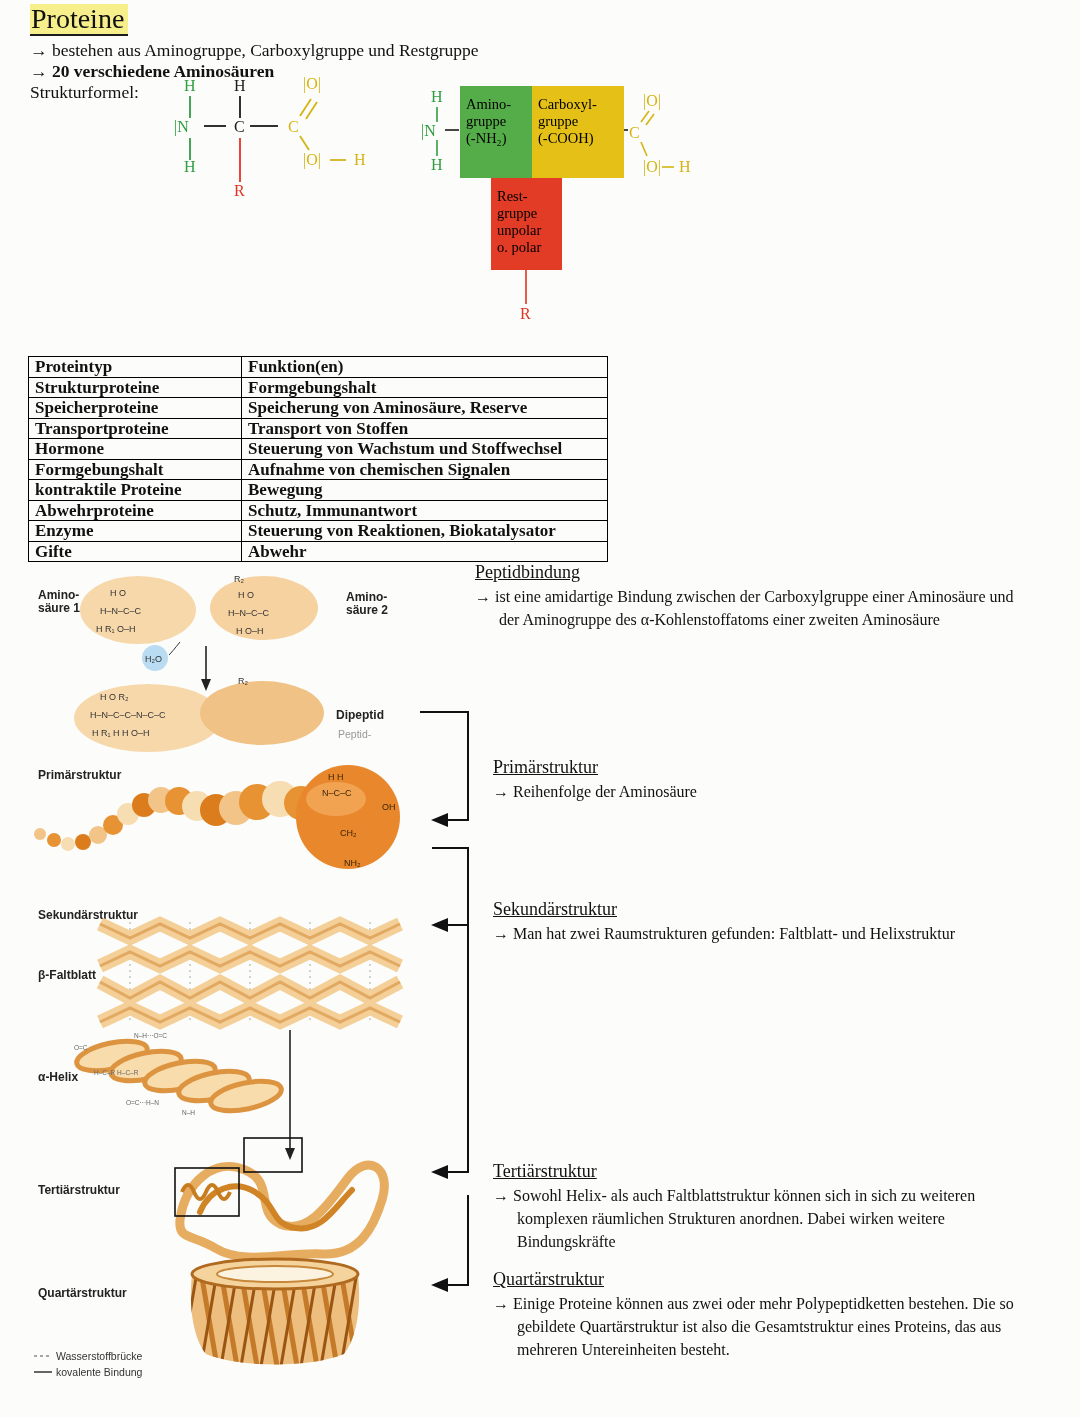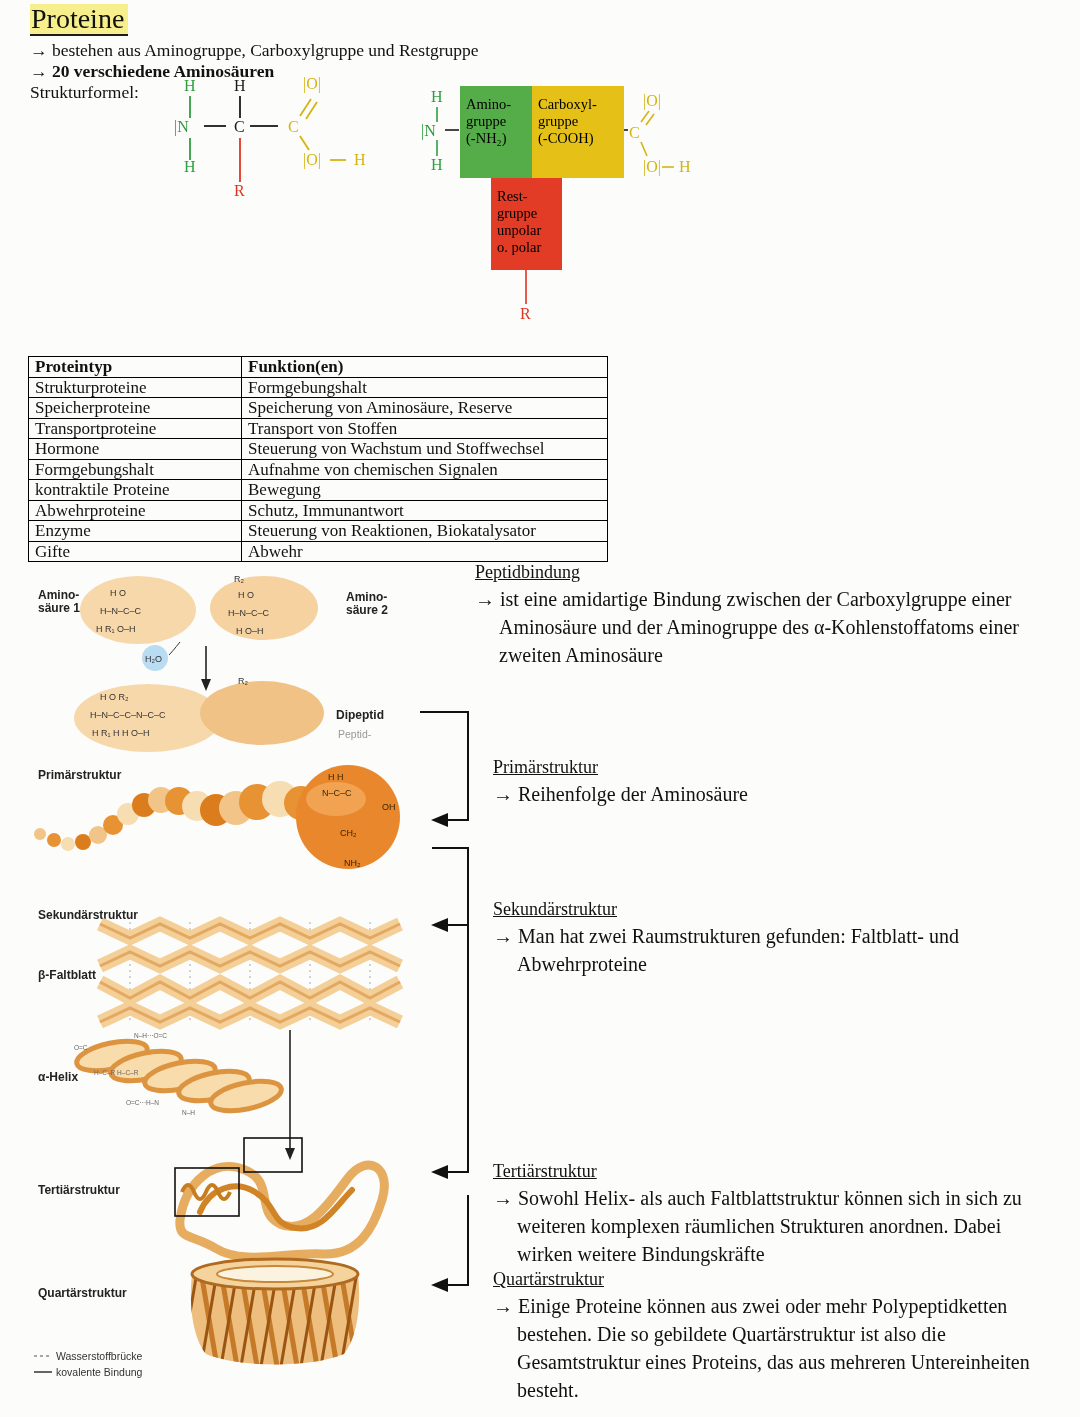--- a/index.html
+++ b/index.html
@@ -11,26 +11,26 @@
   .page { position:relative; width:1080px; height:1417px; overflow:hidden; background:#fcfcfa; }
   .abs { position:absolute; }
   .title {
     font-size:28px; line-height:30px;
     background:#f7ef8c; border-bottom:2px solid #1c1c1c; padding:0 4px 0 1px;
   }
   .bullet { font-size:17.5px; line-height:21px; white-space:nowrap; }
   .ptable { border-collapse:collapse; font-size:17px;padding-left:40px; }
   .ptable th, .ptable td {
     border:1px solid #000; padding:0 6px; line-height:19.5px;
-    text-align:left; font-weight:normal; white-space:nowrap;
+    text-align:left; font-weight:bold; white-space:nowrap;
   }
   .ptable th { font-weight:bold; }
   .sec { width:562px; }
   .sec-title { font-size:18px; text-decoration:underline; line-height:22px; }
-  .sec-body { font-size:20px; line-height:28px; margin:2px 10px 0 0; padding-left:24px; text-indent:-24px; }
+  .sec-body { font-size:16px; line-height:23px; margin:2px 10px 0 0; padding-left:24px; text-indent:-24px; }
   
   .chemf text { font-family:"Liberation Serif", serif; font-size:16px; }
   .boxlabel text { font-family:"Liberation Serif", serif; font-size:14.5px; fill:#000; }
   .flabel { font-family:"Liberation Sans", sans-serif; font-size:12px; font-weight:bold; fill:#222; }
   .flabel-gray { font-family:"Liberation Sans", sans-serif; font-size:10.5px; fill:#999; }
   .chem { font-family:"Liberation Sans", sans-serif; font-size:9px; fill:#333; }
   .chemd { font-family:"Liberation Sans", sans-serif; font-size:9px; fill:#3c2505; }
   .chem6 { font-family:"Liberation Sans", sans-serif; font-size:6.5px; fill:#666; }
   .legend { font-family:"Liberation Sans", sans-serif; font-size:10.5px; fill:#333; }
 </style>
@@ -328,21 +328,21 @@
     <p class="sec-body">→ ist eine amidartige Bindung zwischen der Carboxylgruppe einer Aminosäure und der Aminogruppe des α-Kohlenstoffatoms einer zweiten Aminosäure</p>
   </div>
 
   <div class="abs sec" style="left:493px; top:756px;">
     <div class="sec-title">Primärstruktur</div>
     <p class="sec-body">→ Reihenfolge der Aminosäure</p>
   </div>
 
   <div class="abs sec" style="left:493px; top:898px;">
     <div class="sec-title">Sekundärstruktur</div>
-    <p class="sec-body">→ Man hat zwei Raumstrukturen gefunden: Faltblatt- und Abwehrproteine</p>
+    <p class="sec-body">→ Man hat zwei Raumstrukturen gefunden: Faltblatt- und Helixstruktur</p>
   </div>
 
   <div class="abs sec" style="left:493px; top:1160px;">
     <div class="sec-title">Tertiärstruktur</div>
     <p class="sec-body">→ Sowohl Helix- als auch Faltblattstruktur können sich in sich zu weiteren komplexen räumlichen Strukturen anordnen. Dabei wirken weitere Bindungskräfte</p>
   </div>
 
   <div class="abs sec" style="left:493px; top:1268px;">
     <div class="sec-title">Quartärstruktur</div>
     <p class="sec-body">→ Einige Proteine können aus zwei oder mehr Polypeptidketten bestehen. Die so gebildete Quartärstruktur ist also die Gesamtstruktur eines Proteins, das aus mehreren Untereinheiten besteht.</p>

